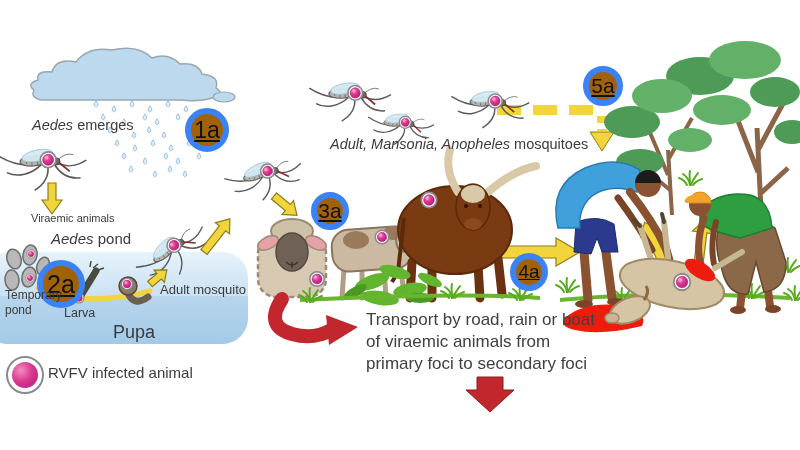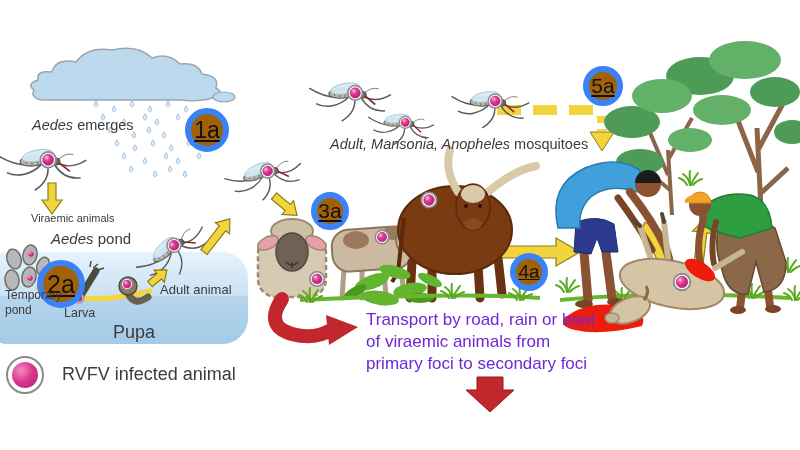--- a/index.html
+++ b/index.html
@@ -9,22 +9,22 @@
   .lbl{position:absolute;white-space:nowrap;line-height:1.2;}
   .lbl i{font-style:italic;margin-left:24px;}
   #aedes-mosquito-label{left:8px;top:117px;font-size:14.5px;}
   #viraemic-label{left:7px;top:212px;font-size:11px;margin-left:24px;}
   #aedes-eggs-label{left:27px;top:230px;font-size:15px;}
   #temporary-pond-label{left:5px;top:288px;font-size:12px;white-space:normal;width:74px;line-height:1.25;}
   #larva-label{left:64px;top:306px;font-size:12.5px;}
   #pupa-label{left:113px;top:322px;font-size:18px;}
   #adult-emerges-label{left:160px;top:282px;font-size:13px;}
   #culex-label{left:306px;top:136px;font-size:14.5px;}
-  #transport-note{left:366px;top:309px;font-size:17px;white-space:pre-line;line-height:1.3;color:#6d28d9;}
-  #legend-label{left:62px;top:364px;font-size:18px;}
+  #transport-note{left:366px;top:309px;font-size:17px;white-space:pre-line;line-height:1.3;color:#404040;}
+  #legend-label{left:48px;top:364px;font-size:15px;}
   .badge{position:absolute;border-radius:50%;background:#a16207;border:6px solid #3b82f6;
          display:flex;align-items:center;justify-content:center;color:#111;box-sizing:border-box;text-decoration:underline;}
   #badge-1a{left:185px;top:108px;width:44px;height:44px;font-size:23px;}
   #badge-2a{left:37px;top:260px;width:48px;height:48px;font-size:25px;}
   #badge-3a{left:311px;top:179px;width:38px;height:38px;font-size:21px;margin-top:13px;}
   #badge-4a{left:510px;top:253px;width:38px;height:38px;font-size:19px;}
   #badge-5a{left:583px;top:66px;width:40px;height:40px;font-size:21px;}
   #legend-marker{position:absolute;left:6px;top:356px;width:38px;height:38px;border-radius:50%;
                  border:2px solid #8a8a8a;background:#fff;box-sizing:border-box;}
   #legend-marker .ball{position:absolute;left:4px;top:4px;width:26px;height:26px;border-radius:50%;
@@ -302,21 +302,21 @@
   <div class="badge" id="badge-3a">3a</div>
   <div class="badge" id="badge-4a">4a</div>
   <div class="badge" id="badge-5a">5a</div>
 
   <div class="lbl" id="aedes-mosquito-label"><i>Aedes</i><span> emerges</span></div>
   <div class="lbl" id="viraemic-label">Viraemic animals</div>
   <div class="lbl" id="aedes-eggs-label"><i>Aedes</i><span> pond</span></div>
   <div class="lbl" id="temporary-pond-label">Temporary pond</div>
   <div class="lbl" id="larva-label">Larva</div>
   <div class="lbl" id="pupa-label">Pupa</div>
-  <div class="lbl" id="adult-emerges-label">Adult animal</div>
+  <div class="lbl" id="adult-emerges-label">Adult mosquito</div>
   <div class="lbl" id="culex-label"><i>Adult, Mansonia, Anopheles</i><span> mosquitoes</span></div>
   <div class="lbl" id="transport-note">Transport by road, rain or boat
 of viraemic animals from
 primary foci to secondary foci</div>
 
   <div id="legend-marker">
       <div class="ball"></div>
     </div>
   <div class="lbl" id="legend-label">RVFV infected animal</div>
 </div>

